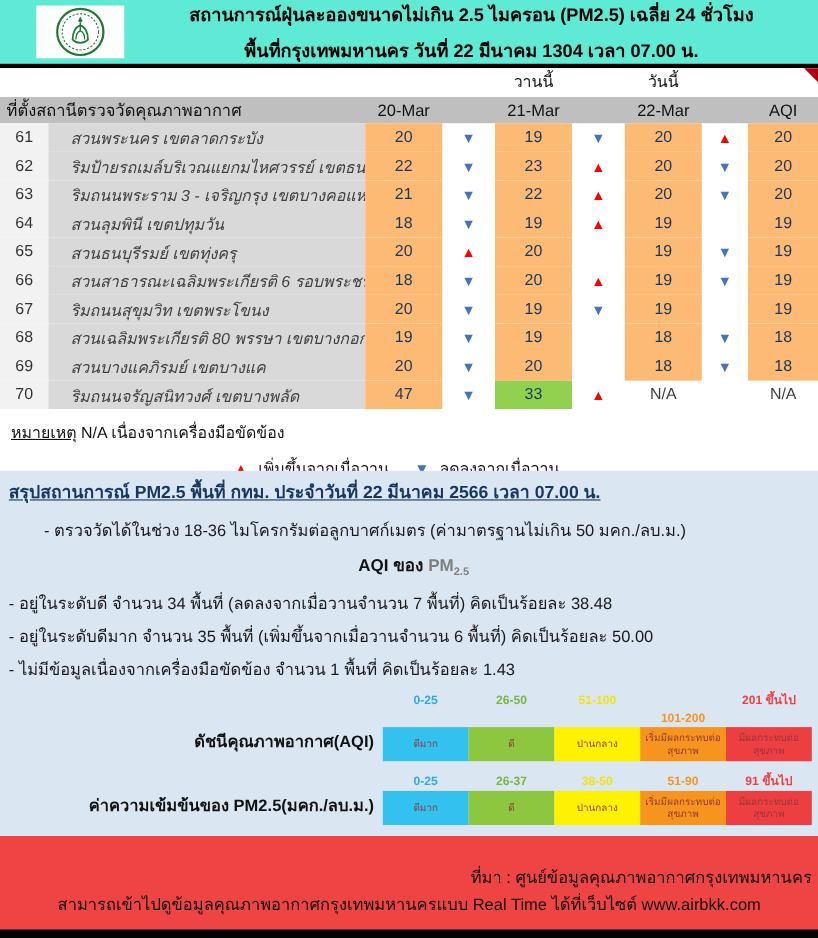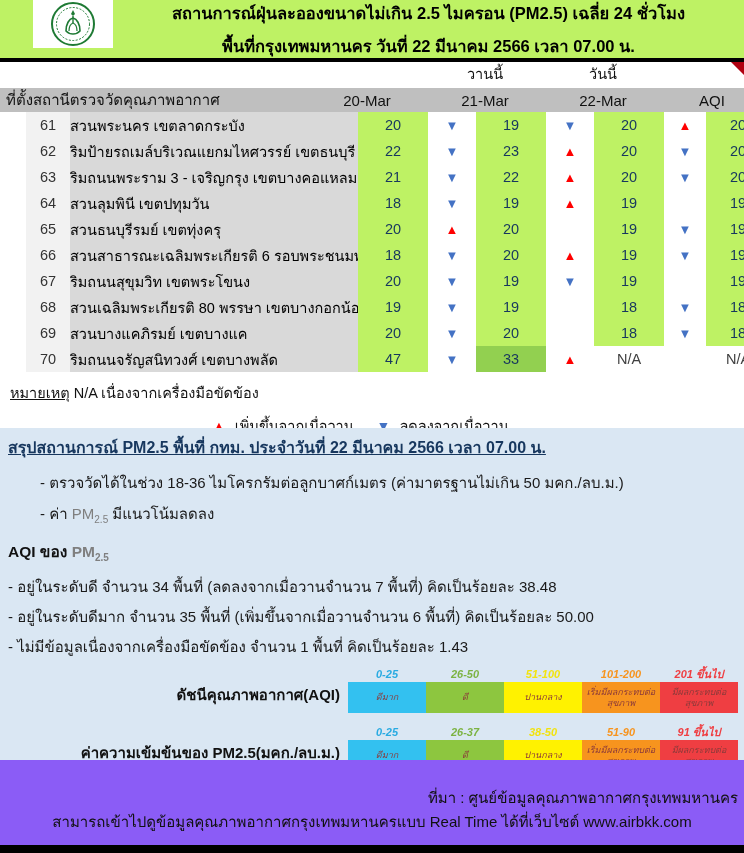--- a/index.html
+++ b/index.html
@@ -2,89 +2,89 @@
 <html lang="th"><head>
 <meta charset="utf-8">
 <style>
   html,body{margin:0;padding:0;}
   body{
     width:744px;height:853px;overflow:hidden;background:#ffffff;
     font-family:"Liberation Sans","DejaVu Sans",sans-serif;
     display:flex;flex-direction:column;color:#111;
   }
   
-  .banner{height:58px;background:#bef264;border-bottom:4px solid #000;display:flex;align-items:flex-start;}
+  .banner{height:58px;background:#5eead4;border-bottom:4px solid #000;display:flex;align-items:center;}
   .logo-box{width:80px;height:48px;background:#fff;margin-left:33px;display:flex;align-items:center;justify-content:center;flex:0 0 auto;}
   .titles{flex:1;display:flex;flex-direction:column;align-items:center;justify-content:center;gap:7px;}
   .title-line{font-size:16.5px;font-weight:bold;color:#000;white-space:nowrap;}
   
   .trow{display:grid;grid-template-columns:44px 288px 70px 48px 70px 48px 70px 42px 64px;}
   .subhdr{height:26px;position:relative;background:#fff;}
   .subhdr div{align-self:end;text-align:center;font-size:14.5px;padding-bottom:13px;}
   .corner{position:absolute;top:0;right:0;width:0;height:0;border-left:13px solid transparent;border-top:13px solid #B00010;}
   .datehdr{height:24px;background:#BFBFBF;align-items:center;font-size:15px;}
   .datehdr .left{grid-column:1/3;text-align:left;padding-left:6px;}
   .datehdr .c{text-align:center;}
-  .rows{height:260px;margin-left:26px;}
+  .rows{height:260px;}
   .rows .trow{height:26px;align-items:stretch;}
   .cell{display:flex;align-items:center;justify-content:center;font-size:14.5px;}
   .no{background:#F2F2F2;color:#333;}
-  .station{background:#D9D9D9;justify-content:flex-start;padding-left:0;white-space:nowrap;overflow:hidden;color:#000000;}
-  .bg-blue{background:#bef264;color:#17375E;}
+  .station{background:#D9D9D9;justify-content:flex-start;padding-left:20px;white-space:nowrap;overflow:hidden;color:#404040;font-style:italic;}
+  .bg-blue{background:#fdba74;color:#17375E;}
   .bg-green{background:#92D050;color:#17375E;}
   .bg-plain{background:transparent;color:#404040;}
   .arrow{font-size:13px;}
   .arrow.up{color:#FF0000;}
   .arrow.down{color:#4472C4;}
   
   .note{height:56px;background:#fff;font-size:14.5px;}
   .note-line1{margin:9px 0 0 10px;}
   .note-label{text-decoration:underline;}
   .note-line2{margin:10px 0 0 212px;display:flex;gap:9px;align-items:center;}
   .tri-up{color:#FF0000;font-size:14px;}
   .tri-down{color:#4472C4;font-size:14px;}
   
   .summary{height:332px;background:#DAE7F3;}
   .sum-title{margin:7px 0 0 8px;font-size:16px;font-weight:bold;color:#17375E;text-decoration:underline;}
   .bullet{margin-left:8px;font-size:15px;line-height:31px;color:#1a1a1a;}
   .bullets-top{margin-top:7px;margin-left:32px;}
   .pm-gray{color:#7F7F7F;}
-  .aqi-head{margin:3px 0 0 8px;font-size:15.5px;font-weight:bold;line-height:28px;}
+  .aqi-head{margin:3px 0 0 8px;font-size:15.5px;font-weight:bold;line-height:28px;text-align:center;}
   .aqi-bullet{margin-left:8px;font-size:15px;line-height:30px;color:#1a1a1a;}
   sub{font-size:10px;}
   .scales{margin-top:5px;display:flex;flex-direction:column;gap:12px;}
   .scale-row{display:flex;}
   .scale-label{width:340px;text-align:right;padding-right:8px;font-size:15px;font-weight:bold;align-self:flex-end;padding-bottom:6px;white-space:nowrap;}
-  .scale-grid{width:356px;font-style:italic;}
+  .scale-grid{width:356px;}
   .ranges,.cells{display:grid;grid-template-columns:repeat(5,78px);}
   .range-label{text-align:center;font-size:11px;font-weight:bold;height:15px;line-height:15px;}
   .scale-cell{height:31px;display:flex;align-items:center;justify-content:center;text-align:center;font-size:9px;line-height:1.15;color:#8B3A3A;padding:0 3px;box-sizing:border-box;}
   
-  .footer{flex:1;position:relative;background:#8b5cf6;}
+  .footer{flex:1;position:relative;background:#ef4444;}
   .source-line{text-align:right;padding-right:6px;margin-top:26px;font-size:15px;}
   .website-line{text-align:center;font-size:15px;}
   .black-bar{position:absolute;bottom:0;left:0;width:744px;height:8px;background:#000;}
 </style>
 </head>
 <body>
 
 <div class="banner">
   <div class="logo-box">
     <svg width="46" height="46" viewBox="0 0 46 46">
       <circle cx="23" cy="23" r="21" fill="none" stroke="#1E7A34" stroke-width="2"></circle>
       <circle cx="23" cy="23" r="16.5" fill="none" stroke="#1E7A34" stroke-width="1" stroke-dasharray="2,1.5"></circle>
       <path d="M23 9 l2 4 -2 2 -2 -2 z" fill="#1E7A34"></path>
       <path d="M16 30 c0-7 3-12 7-13 c4 1 7 6 7 13 c-2 2-4 3-7 3 c-3 0-5-1-7-3 z" fill="none" stroke="#1E7A34" stroke-width="1.6"></path>
       <path d="M19 30 c0-4 1.5-7 4-8 c2.5 1 4 4 4 8" fill="none" stroke="#1E7A34" stroke-width="1.2"></path>
       <path d="M23 15 v7" stroke="#1E7A34" stroke-width="1.4"></path>
     </svg>
   </div>
   <div class="titles">
     <div class="title-line">สถานการณ์ฝุ่นละอองขนาดไม่เกิน 2.5 ไมครอน (PM2.5) เฉลี่ย 24 ชั่วโมง</div>
-    <div class="title-line">พื้นที่กรุงเทพมหานคร วันที่ 22 มีนาคม 2566 เวลา 07.00 น.</div>
+    <div class="title-line">พื้นที่กรุงเทพมหานคร วันที่ 22 มีนาคม 1304 เวลา 07.00 น.</div>
   </div>
 </div>
 
 <div class="trow subhdr">
   <div style="grid-column:5">วานนี้</div>
   <div style="grid-column:7">วันนี้</div>
   <span class="corner"></span>
 </div>
 
 <div class="trow datehdr">
@@ -226,40 +226,37 @@
     <span>เพิ่มขึ้นจากเมื่อวาน</span>
     <span class="tri-down" style="margin-left:14px">▼</span>
     <span>ลดลงจากเมื่อวาน</span>
   </div>
 </div>
 
 <div class="summary">
   <div class="sum-title">สรุปสถานการณ์ PM2.5 พื้นที่ กทม. ประจำวันที่ 22 มีนาคม 2566 เวลา 07.00 น.</div>
   <div class="bullets-top">
     <div class="bullet">- ตรวจวัดได้ในช่วง 18-36 ไมโครกรัมต่อลูกบาศก์เมตร (ค่ามาตรฐานไม่เกิน 50 มคก./ลบ.ม.)</div>
-    <div class="bullet">
-      <span>- ค่า </span><span class="pm-gray"><span>PM</span><sub>2.5</sub></span><span> มีแนวโน้มลดลง</span>
-    </div>
   </div>
   <div class="aqi-head">
     <span>AQI ของ </span><span class="pm-gray"><span>PM</span><sub>2.5</sub></span>
   </div>
   <div class="aqi-bullet">- อยู่ในระดับดี จำนวน  34 พื้นที่ (ลดลงจากเมื่อวานจำนวน 7 พื้นที่) คิดเป็นร้อยละ  38.48</div>
   <div class="aqi-bullet">- อยู่ในระดับดีมาก จำนวน 35 พื้นที่ (เพิ่มขึ้นจากเมื่อวานจำนวน 6 พื้นที่) คิดเป็นร้อยละ  50.00</div>
   <div class="aqi-bullet">- ไม่มีข้อมูลเนื่องจากเครื่องมือขัดข้อง จำนวน 1 พื้นที่ คิดเป็นร้อยละ  1.43</div>
 
   <div class="scales">
     <div class="scale-row">
       <div class="scale-label">ดัชนีคุณภาพอากาศ(AQI)</div>
       <div class="scale-grid">
         <div class="ranges">
             <div class="range-label" style="color: rgb(41, 171, 226);">0-25</div>
             <div class="range-label" style="color: rgb(124, 179, 66);">26-50</div>
             <div class="range-label" style="color: rgb(242, 227, 14);">51-100</div>
-            <div class="range-label" style="color: rgb(247, 148, 30);">101-200</div>
+            <div class="range-label" style="color: rgb(247, 148, 30); margin-top: 16px;">101-200</div>
             <div class="range-label" style="color: rgb(239, 62, 66);">201 ขึ้นไป</div>
           </div>
         <div class="cells">
             <div class="scale-cell" style="background: rgb(51, 193, 240);">ดีมาก</div>
             <div class="scale-cell" style="background: rgb(141, 198, 63);">ดี</div>
             <div class="scale-cell" style="background: rgb(255, 242, 0);">ปานกลาง</div>
             <div class="scale-cell" style="background: rgb(247, 148, 30);">เริ่มมีผลกระทบต่อสุขภาพ</div>
             <div class="scale-cell" style="background: rgb(239, 62, 66);">มีผลกระทบต่อสุขภาพ</div>
           </div>
       </div>

